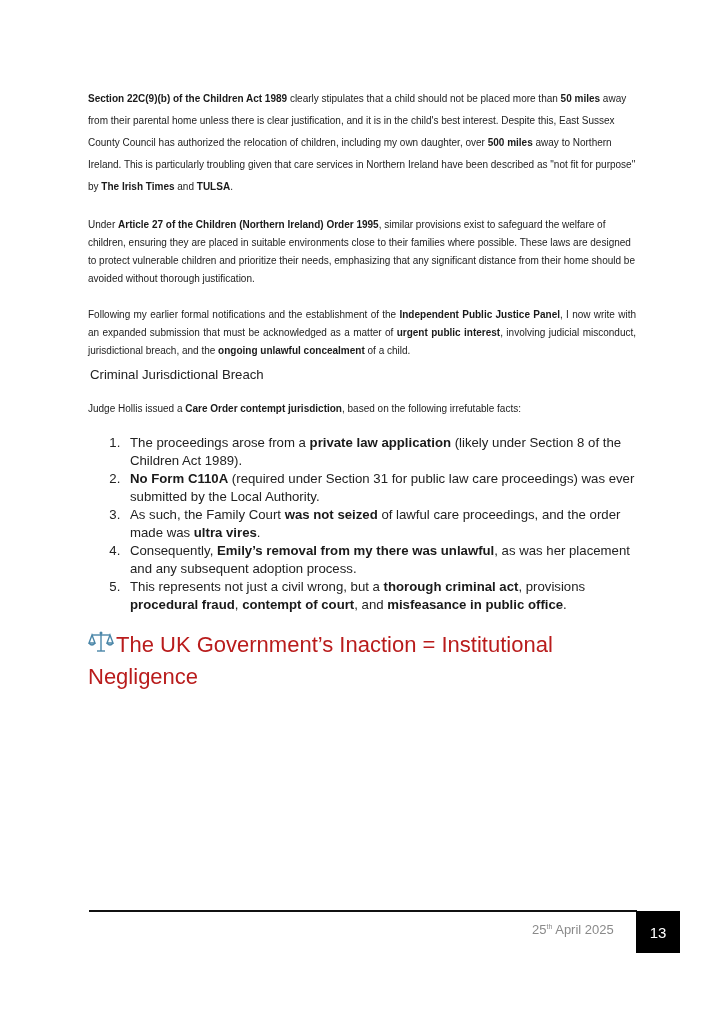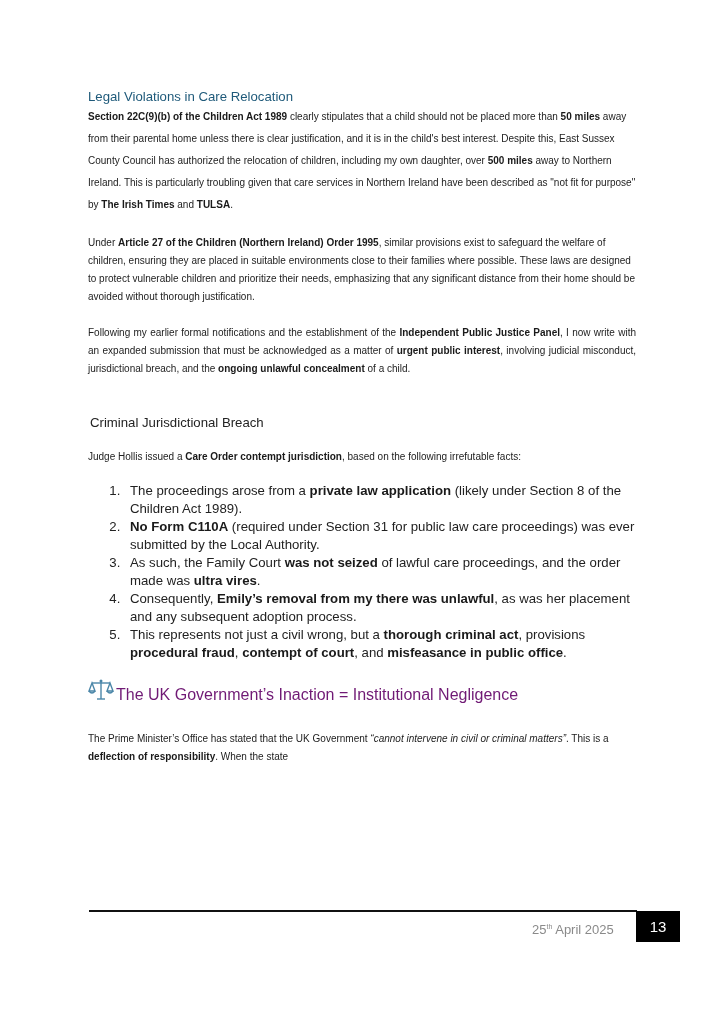--- a/index.html
+++ b/index.html
@@ -4,39 +4,38 @@
 <style>
   html, body { margin: 0; padding: 0; background: #ffffff; }
   body { width: 724px; height: 1024px; position: relative; overflow: hidden;
          font-family: "Liberation Sans", sans-serif; color: #222222; }
   .page { position: absolute; left: 88px; top: 88px; width: 548px; }
   .sub-heading { color: #1f5a7a; font-size: 13.2px; line-height: 18px; margin: 0; }
   .p { font-size: 10px; margin: 0; }
   .p1 { line-height: 22px; }
   .p2 { line-height: 18px; margin-top: 18px; }
   .p3 { line-height: 18px; margin-top: 18px; text-align: justify; }
-  .plain-heading { font-size: 13.2px; line-height: 18px; margin-top: 36px; padding-left: 2px; }
+  .plain-heading { font-size: 13.2px; line-height: 18px; margin-top: 6px; padding-left: 2px; }
   .p4 { line-height: 18px; margin-top: 16px; }
   ol.facts { margin: 16px 0 0 0; padding-left: 36px; font-size: 13.2px; line-height: 18px; }
   ol.facts li { padding-left: 6px; }
   b { font-weight: bold; color: #1a1a1a; }
-  .big-heading { color: #701a75; font-size: 16px; line-height: 30px; margin-top: 16px; font-weight: normal; }
+  .big-heading { color: #b91c1c; font-size: 22px; line-height: 30px; margin-top: 16px; font-weight: normal; }
   .scales { display: inline-block; vertical-align: -2px; margin-right: 2px; }
   .p5 { line-height: 18px; margin-top: 18px; }
   .footer-line { position: absolute; left: 89px; top: 910px; width: 548px; height: 2px; background: #111; }
   .footer-date { position: absolute; left: 532px; top: 922px; font-size: 13px; color: #8a8a8a; }
   .footer-date sup { font-size: 7px; }
-  .page-num { position: absolute; left: 636px; top: 911px; width: 44px; height: 31px; background: #000;
+  .page-num { position: absolute; left: 636px; top: 911px; width: 44px; height: 42px; background: #000;
               color: #fff; font-size: 15px; display: flex; align-items: center; justify-content: center; }
 </style>
 </head>
 <body>
 
 <div class="page">
-  <div class="sub-heading">Legal Violations in Care Relocation</div>
 
   <p class="p p1"><b>Section 22C(9)(b) of the Children Act 1989</b><span> clearly stipulates that a child should not be placed more than </span><b>50 miles</b><span> away from their parental home unless there is clear justification, and it is in the child's best interest. Despite this, East Sussex County Council has authorized the relocation of children, including my own daughter, over </span><b>500 miles</b><span> away to Northern Ireland. This is particularly troubling given that care services in Northern Ireland have been described as "not fit for purpose" by </span><b>The Irish Times</b><span> and </span><b>TULSA</b><span>.</span></p>
 
   <p class="p p2"><span>Under </span><b>Article 27 of the Children (Northern Ireland) Order 1995</b><span>, similar provisions exist to safeguard the welfare of children, ensuring they are placed in suitable environments close to their families where possible. These laws are designed to protect vulnerable children and prioritize their needs, emphasizing that any significant distance from their home should be avoided without thorough justification.</span></p>
 
   <p class="p p3"><span>Following my earlier formal notifications and the establishment of the </span><b>Independent Public Justice Panel</b><span>, I now write with an expanded submission that must be acknowledged as a matter of </span><b>urgent public interest</b><span>, involving judicial misconduct, jurisdictional breach, and the </span><b>ongoing unlawful concealment</b><span> of a child.</span></p>
 
   <div class="plain-heading">Criminal Jurisdictional Breach</div>
 
   <p class="p p4"><span>Judge Hollis issued a </span><b>Care Order contempt jurisdiction</b><span>, based on the following irrefutable facts:</span></p>
@@ -59,18 +58,17 @@
           <path d="M4 5 L1 13 L7 13 Z"></path>
           <path d="M22 5 L19 13 L25 13 Z"></path>
           <path d="M1 13 Q4 17 7 13"></path>
           <path d="M19 13 Q22 17 25 13"></path>
         </g>
         <circle cx="13" cy="3" r="1.5" fill="#4a86a8"></circle>
       </svg>
     </span><span>The UK Government’s Inaction = Institutional Negligence</span>
   </div>
 
-  <p class="p p5"><span>The Prime Minister’s Office has stated that the UK Government </span><i>“cannot intervene in civil or criminal matters”</i><span>. This is a </span><b>deflection of responsibility</b><span>. When the state</span></p>
 </div>
 
 <div class="footer-line"></div>
 <div class="footer-date"><span>25</span><sup>th</sup><span> April 2025</span></div>
 <div class="page-num">13</div>
 
 </body></html>

